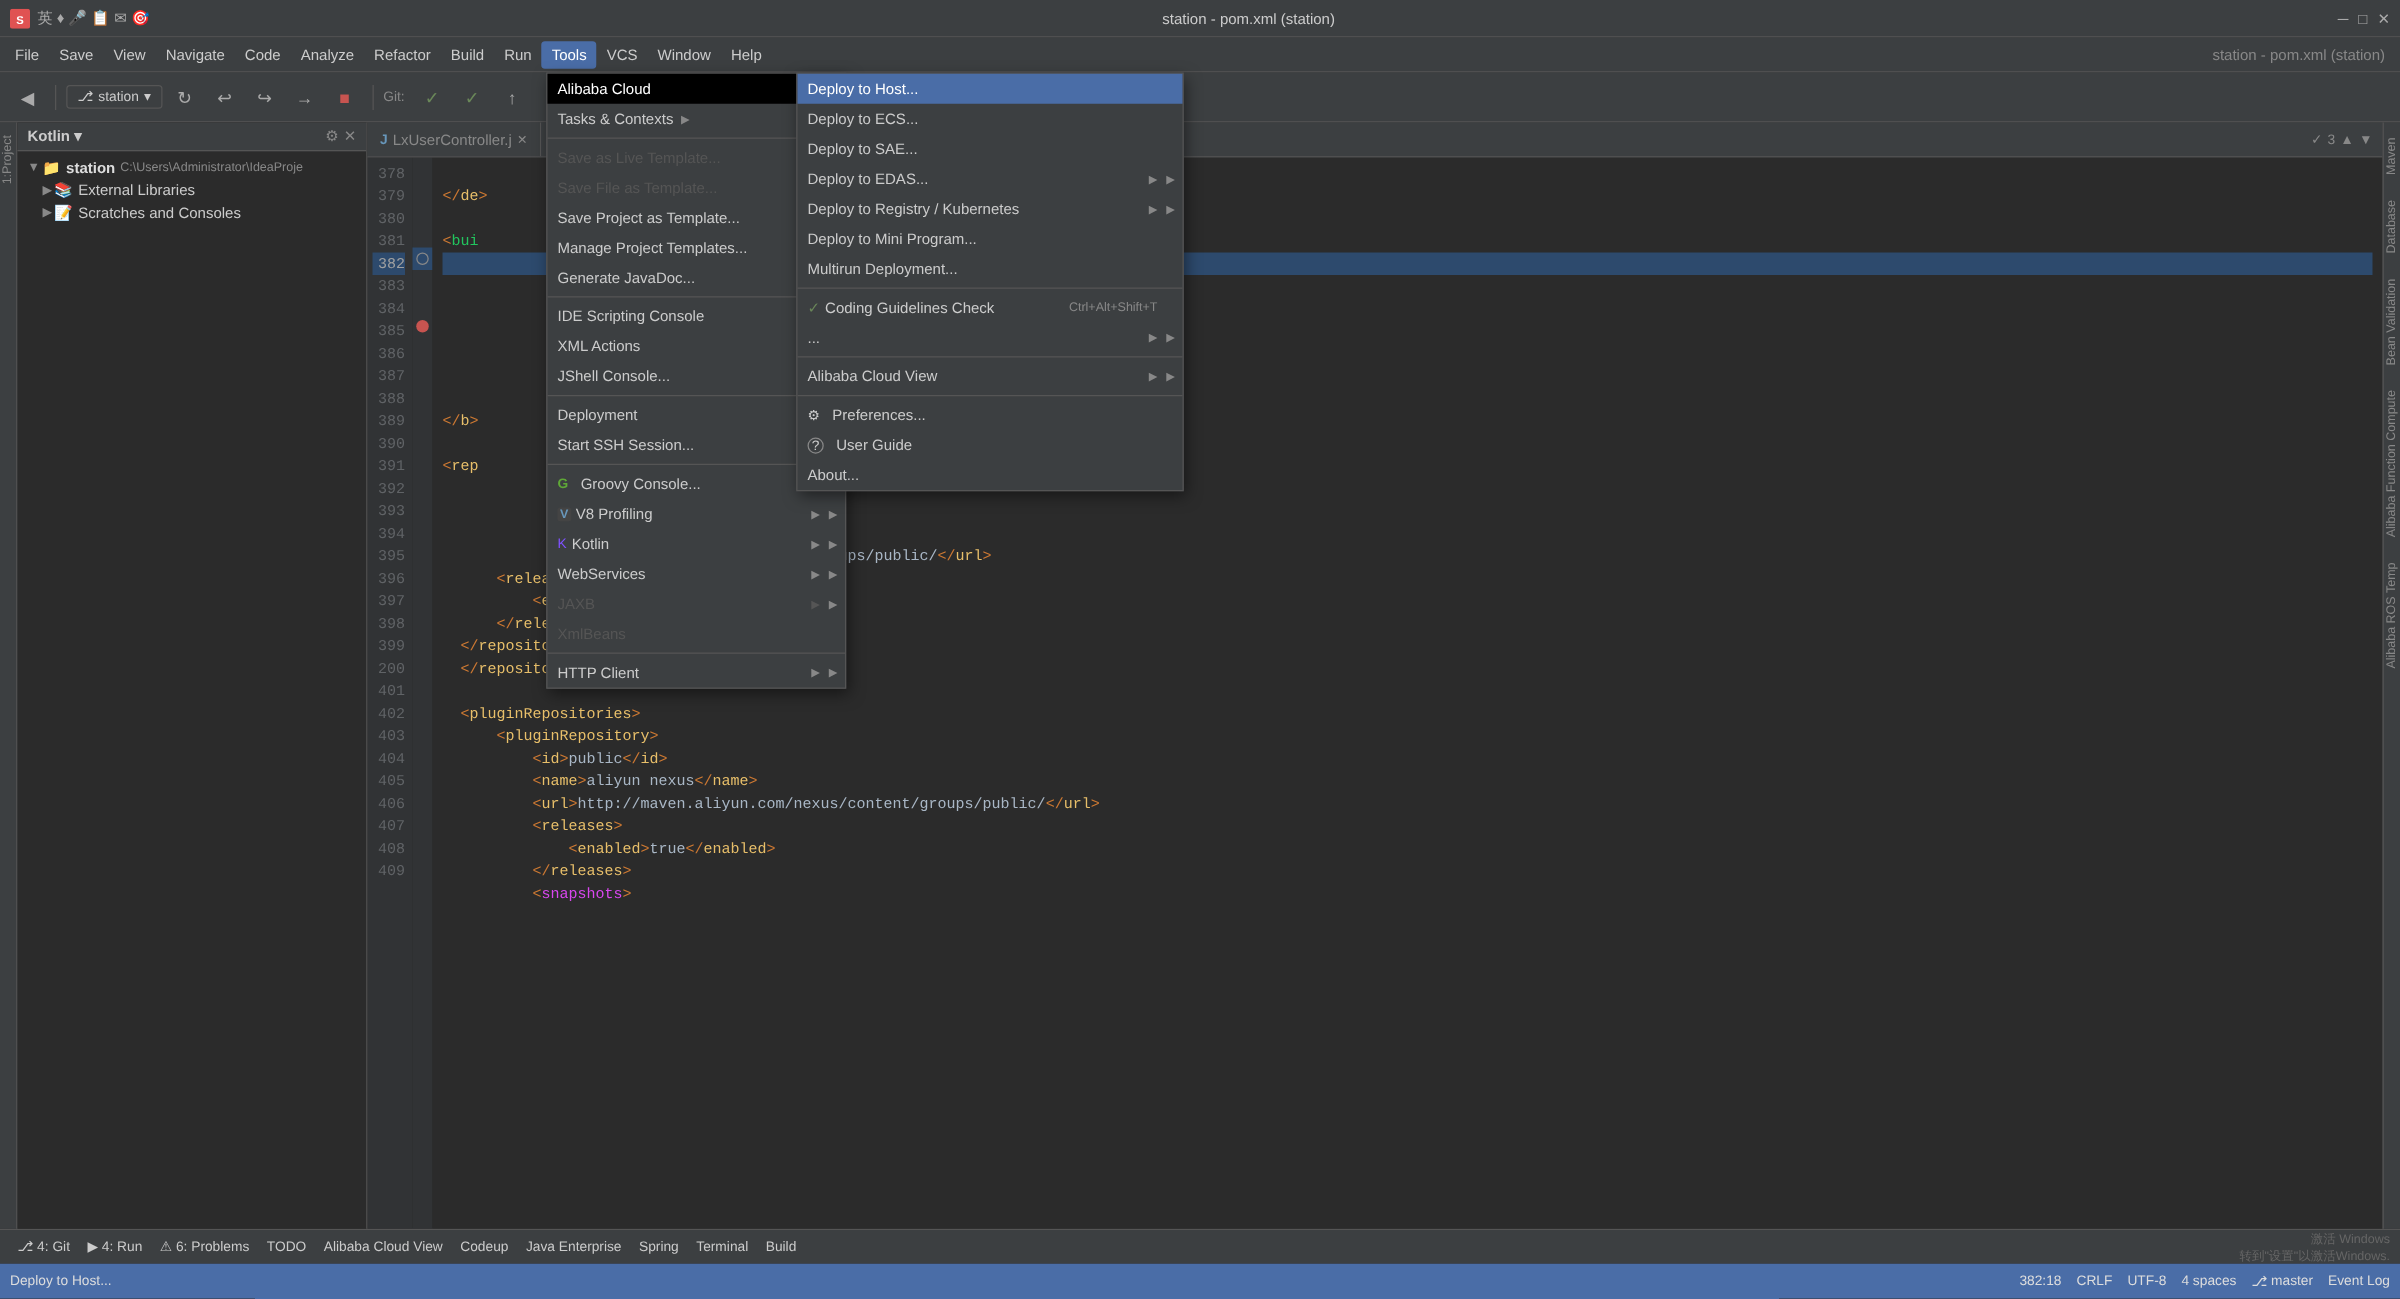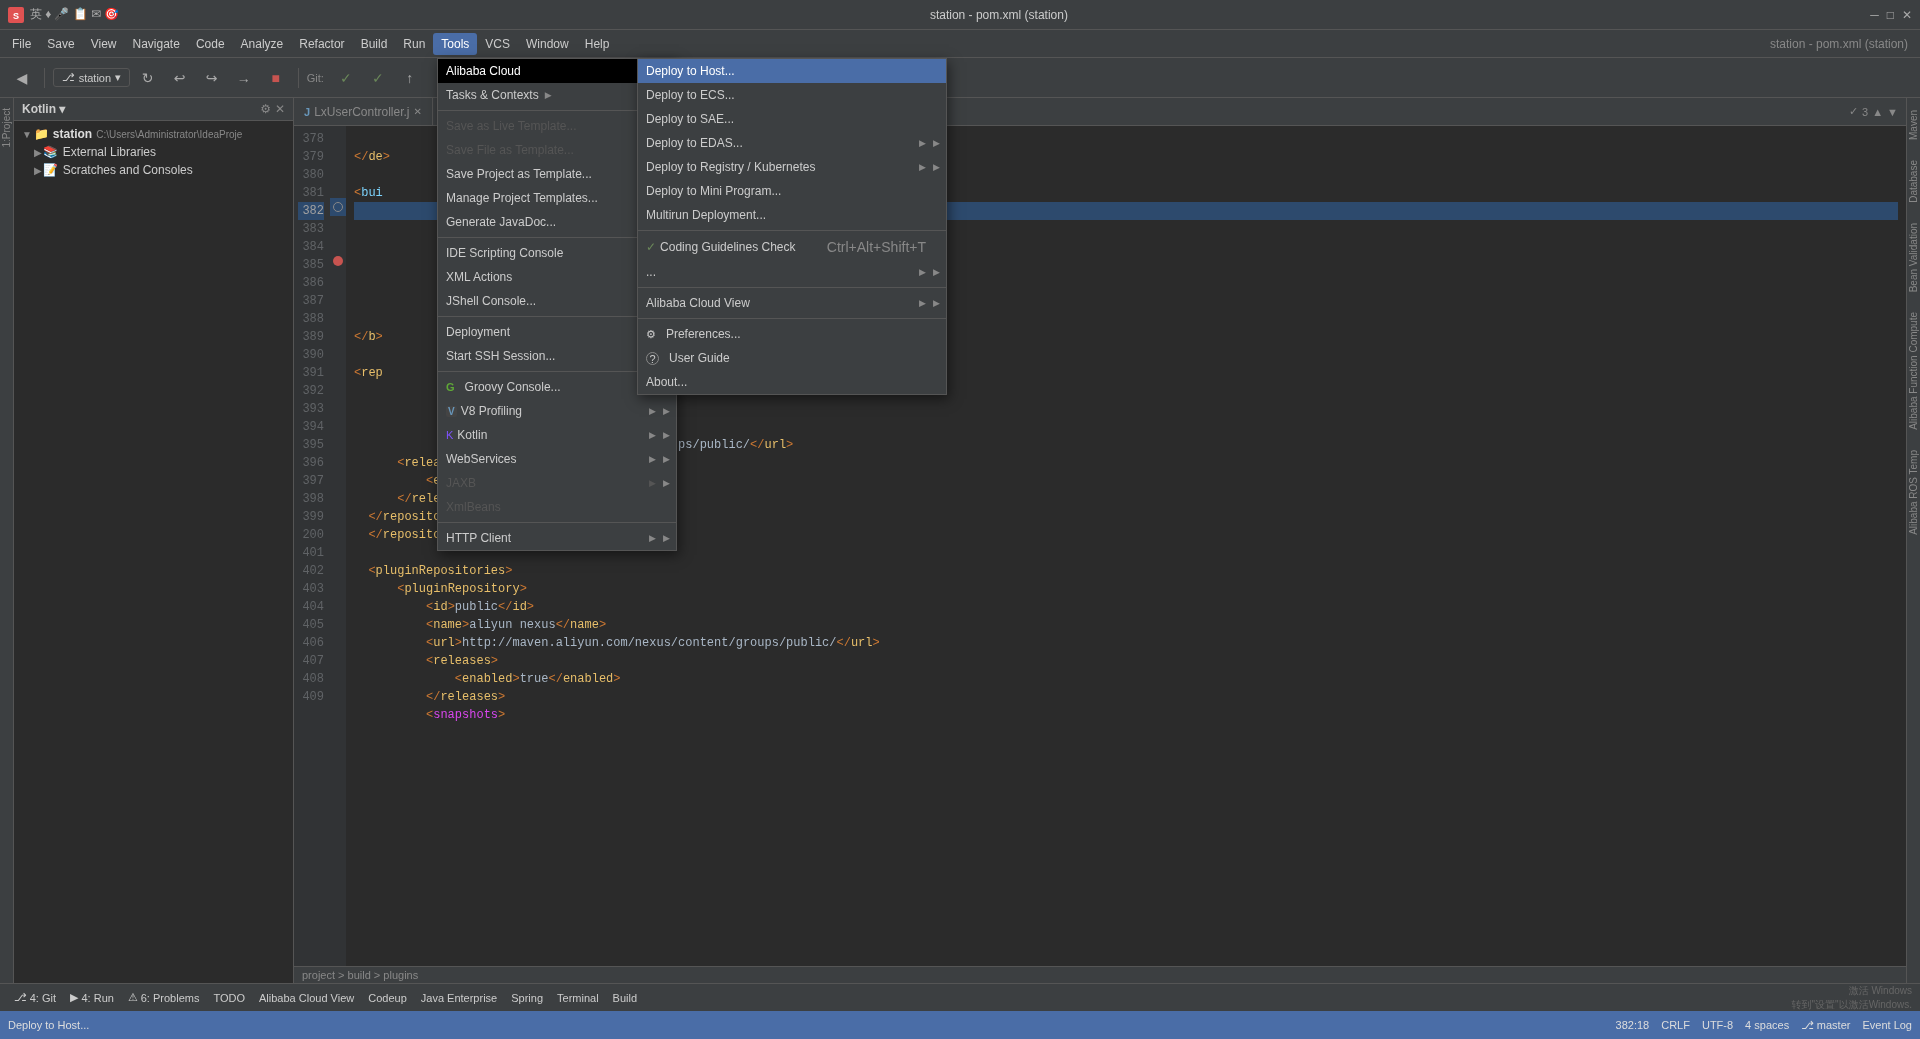--- a/index.html
+++ b/index.html
@@ -232,21 +232,21 @@
         <div style="height:18px;"></div>
           <div style="height:18px;"></div>
         <div style="height:18px;"></div>
           <div style="height:18px;"></div>
         <div style="height:18px;"></div>
       </div>
 
       <div style="flex:1;padding:4px 8px;font-family:'Courier New',monospace;font-size:12px;line-height:18px;overflow:auto;background:#2b2b2b;color:#a9b7c6;white-space:pre;">
 <span style="color:#cc7832;">&lt;/</span><span style="color:#e8bf6a;">de</span><span style="color:#cc7832;">&gt;</span>
 
-<span style="color:#cc7832;">&lt;</span><span style="color:#7dd3fc;">bui</span>
+<span style="color:#cc7832;">&lt;</span><span style="color:#22c55e;">bui</span>
 <div style="background:#2d4a6d;min-height:18px;"> </div>
 
 
 <span style="color:#cc7832;">   </span>
 <span></span>
 <span></span>
 <span style="color:#cc7832;">&lt;/</span><span style="color:#e8bf6a;">b</span><span style="color:#cc7832;">&gt;</span>
 
 <span style="color:#cc7832;">&lt;</span><span style="color:#e8bf6a;">rep</span>
 <span></span>
@@ -264,23 +264,20 @@
           <span style="color:#cc7832;">&lt;</span><span style="color:#e8bf6a;">id</span><span style="color:#cc7832;">&gt;</span><span>public</span><span style="color:#cc7832;">&lt;/</span><span style="color:#e8bf6a;">id</span><span style="color:#cc7832;">&gt;</span>
           <span style="color:#cc7832;">&lt;</span><span style="color:#e8bf6a;">name</span><span style="color:#cc7832;">&gt;</span><span>aliyun nexus</span><span style="color:#cc7832;">&lt;/</span><span style="color:#e8bf6a;">name</span><span style="color:#cc7832;">&gt;</span>
           <span style="color:#cc7832;">&lt;</span><span style="color:#e8bf6a;">url</span><span style="color:#cc7832;">&gt;</span><span>http://maven.aliyun.com/nexus/content/groups/public/</span><span style="color:#cc7832;">&lt;/</span><span style="color:#e8bf6a;">url</span><span style="color:#cc7832;">&gt;</span>
           <span style="color:#cc7832;">&lt;</span><span style="color:#e8bf6a;">releases</span><span style="color:#cc7832;">&gt;</span>
               <span style="color:#cc7832;">&lt;</span><span style="color:#e8bf6a;">enabled</span><span style="color:#cc7832;">&gt;</span><span>true</span><span style="color:#cc7832;">&lt;/</span><span style="color:#e8bf6a;">enabled</span><span style="color:#cc7832;">&gt;</span>
           <span style="color:#cc7832;">&lt;/</span><span style="color:#e8bf6a;">releases</span><span style="color:#cc7832;">&gt;</span>
           <span style="color:#cc7832;">&lt;</span><span style="color:#d946ef;">snapshots</span><span style="color:#cc7832;">&gt;</span>
       </div>
     </div>
 
-    <div style="background:#3c3f41;padding:2px 8px;font-size:11px;color:#888;border-top:1px solid #555;display:flex;align-items:center;gap:4px;">
-      <span style="cursor:pointer;color:#888;">project &gt; build &gt; plugins</span>
-    </div>
   </div>
 
   <div style="width:14px;background:#3c3f41;border-left:1px solid #555;display:flex;flex-direction:column;align-items:center;gap:4px;padding:4px 0;">
     <div style="writing-mode:vertical-rl;font-size:10px;color:#888;cursor:pointer;transform:rotate(180deg);padding:8px 1px;">Maven</div>
     <div style="writing-mode:vertical-rl;font-size:10px;color:#888;cursor:pointer;transform:rotate(180deg);padding:8px 1px;">Database</div>
     <div style="writing-mode:vertical-rl;font-size:10px;color:#888;cursor:pointer;transform:rotate(180deg);padding:8px 1px;">Bean Validation</div>
     <div style="writing-mode:vertical-rl;font-size:10px;color:#888;cursor:pointer;transform:rotate(180deg);padding:8px 1px;">Alibaba Function Compute</div>
     <div style="writing-mode:vertical-rl;font-size:10px;color:#888;cursor:pointer;transform:rotate(180deg);padding:8px 1px;">Alibaba ROS Temp</div>
   </div>
 </div>
@@ -427,21 +424,21 @@
   </div>
   <div class="dropdown-item">
     <span>Multirun Deployment...</span>
   </div>
   <div class="dropdown-separator"></div>
   <div class="dropdown-item" style="justify-content:space-between;">
     <span style="display:flex;align-items:center;gap:4px;">
       <span style="color:#6a8759;font-size:12px;">✓</span>
       <span>Coding Guidelines Check</span>
     </span>
-    <span style="font-size:14px;color:#888;text-align:center;">Ctrl+Alt+Shift+T</span>
+    <span style="font-size:10px;color:#888;text-align:center;">Ctrl+Alt+Shift+T</span>
   </div>
   <div class="dropdown-item has-sub" style="justify-content:space-between;">
     <span>...</span>
     <span style="font-size:9px;color:#888;">▶</span>
   </div>
   <div class="dropdown-separator"></div>
   <div class="dropdown-item has-sub" style="justify-content:space-between;">
     <span>Alibaba Cloud View</span>
     <span style="font-size:9px;color:#888;">▶</span>
   </div>

